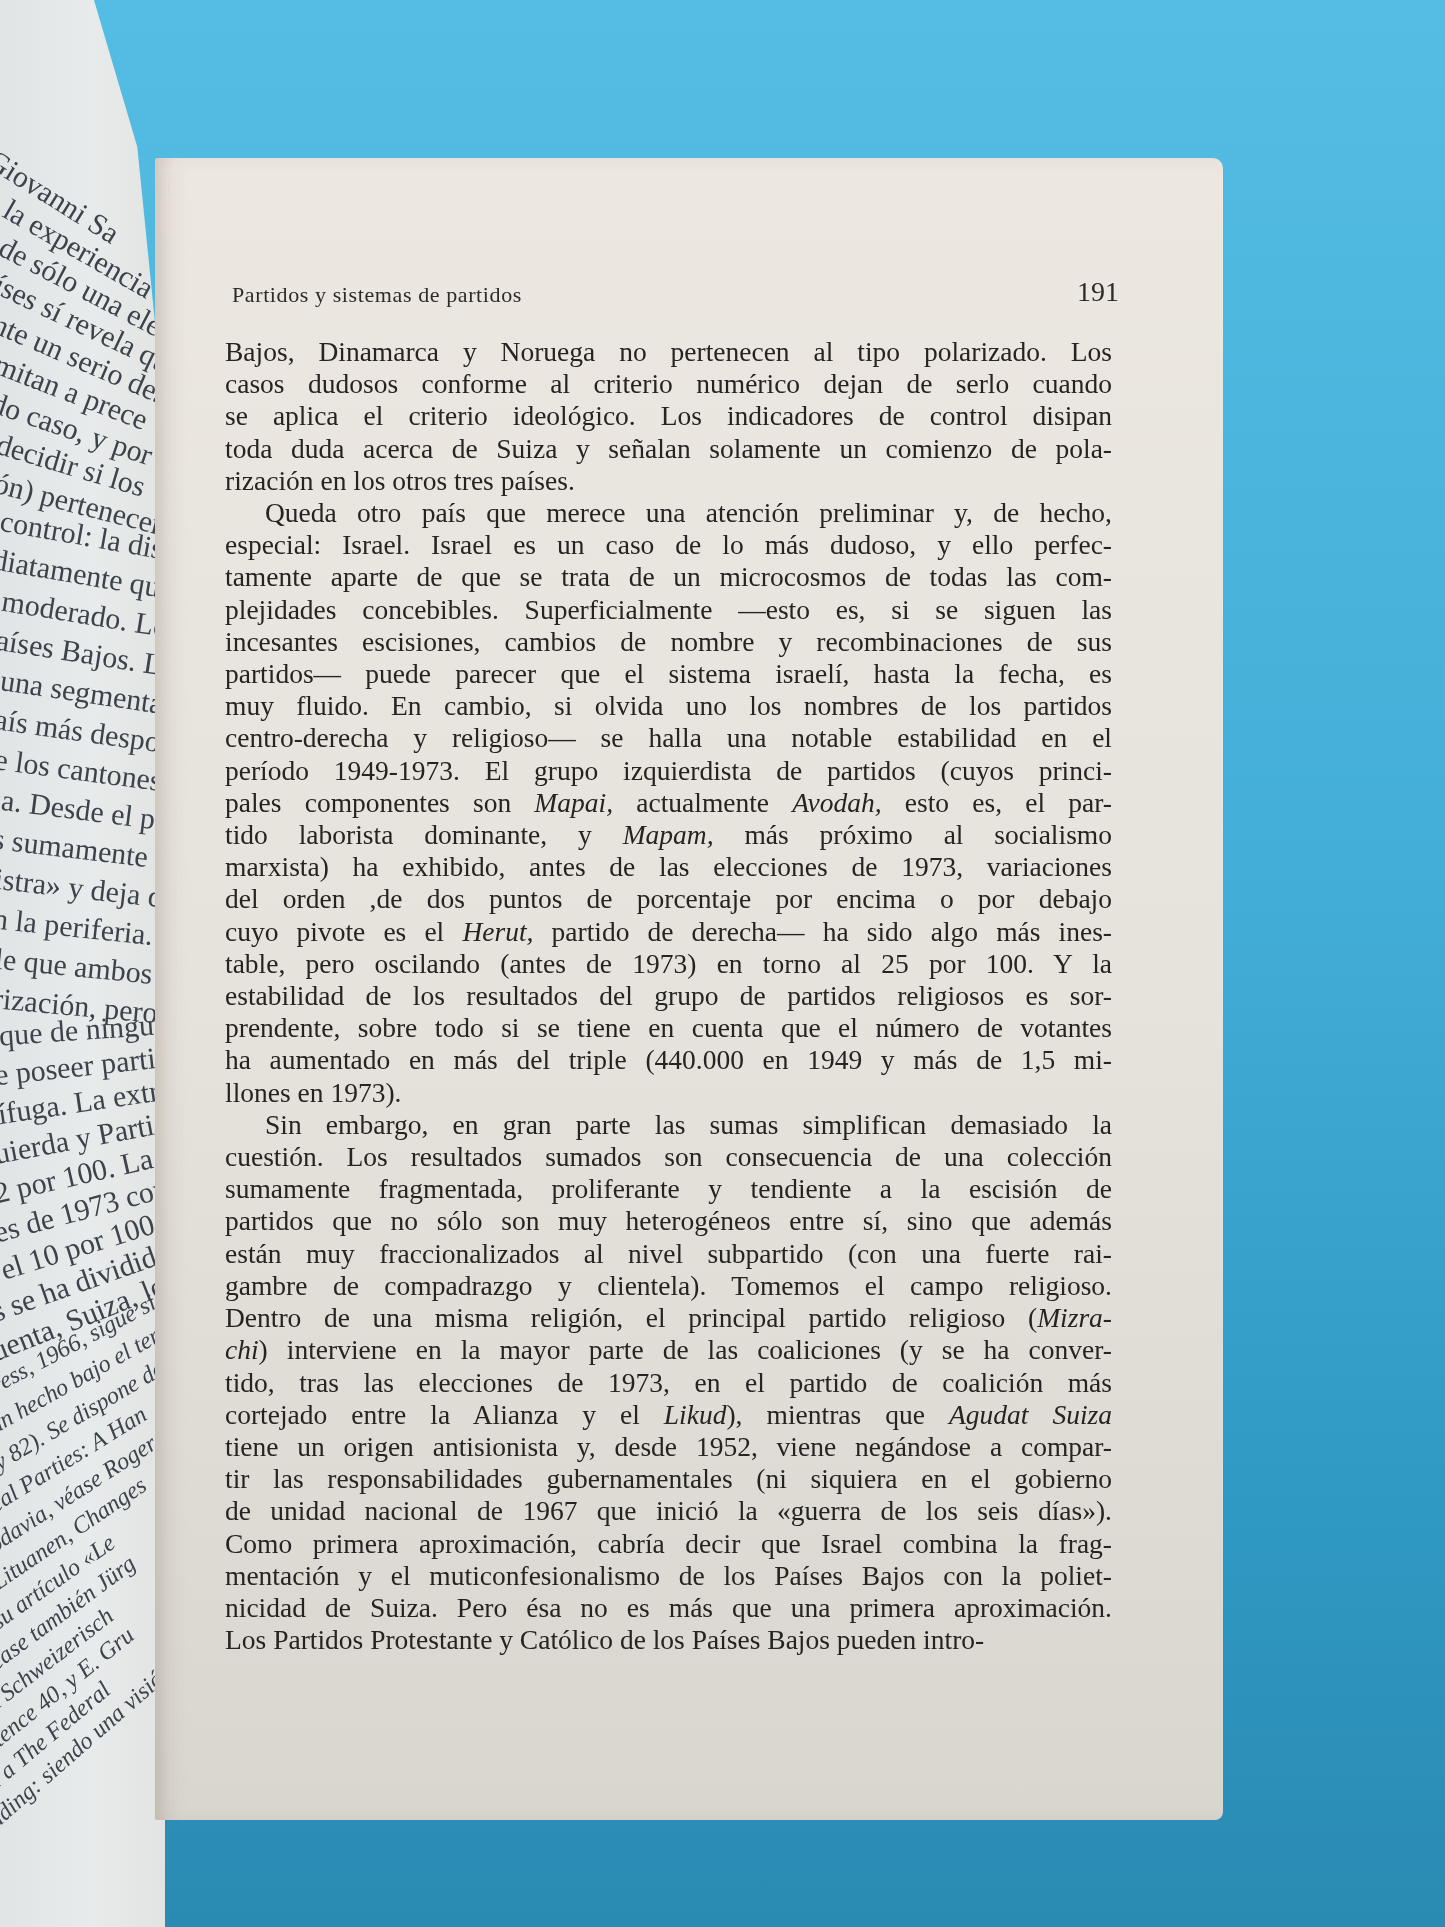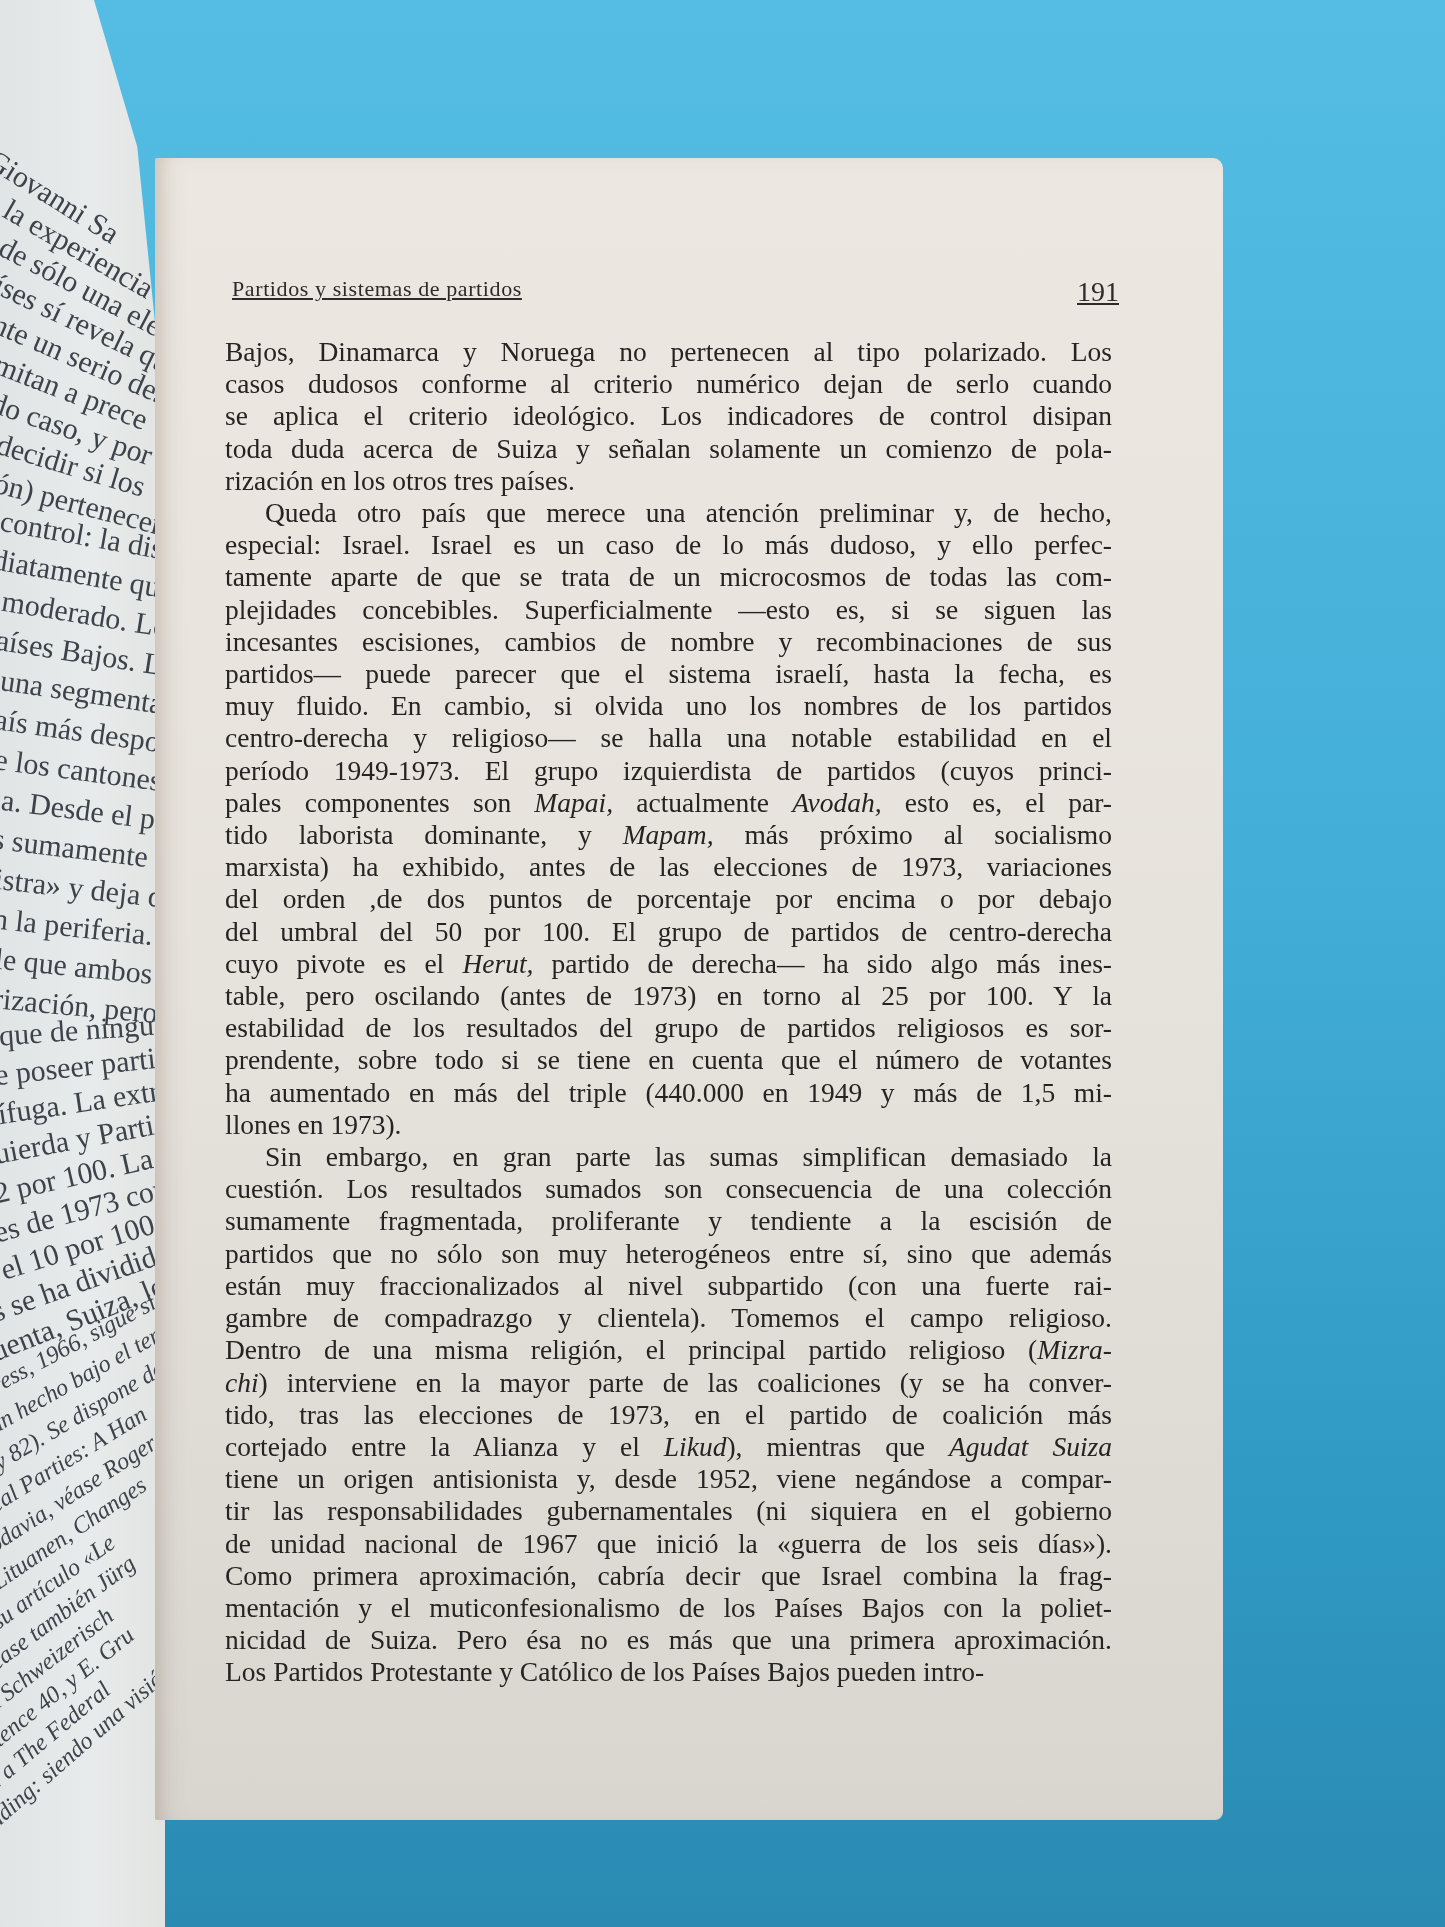--- a/index.html
+++ b/index.html
@@ -21,22 +21,22 @@
     transform-origin: left center;
   }
   .right-page {
     position: absolute; left: 155px; top: 158px; width: 1068px; height: 1662px;
     background: linear-gradient(180deg, #ece7e1 0%, #e6e2dc 50%, #d9d6d0 100%);
     border-radius: 2px 10px 8px 2px;
     box-shadow: inset 18px 0 24px -14px rgba(120,100,80,0.35);
   }
   .running-head {
     position: absolute; left: 77px; top: 118px; width: 887px;
-    display: flex; justify-content: space-between; align-items: flex-start;
-    color: #2d2b29; font-size: 22px; letter-spacing: 0.6px; text-decoration: underline;
+    display: flex; justify-content: space-between; align-items: flex-end;
+    color: #2d2b29; font-size: 22px; letter-spacing: 0.6px;
   }
   .running-head .page-number { font-size: 28px; letter-spacing: 0; }
   .body-text {
     position: absolute; left: 70px; top: 178px; width: 887px;
     color: #262422; font-size: 27.5px; line-height: 32.2px;
   }
   .body-text p { margin: 0; text-align: justify; text-align-last: left; }
   .line { display: block; text-align: justify; text-align-last: justify; }
   .line.last { text-align-last: left; }
   i { font-style: italic; }
@@ -110,21 +110,20 @@
         <span class="line">plejidades concebibles. Superficialmente —esto es, si se siguen las</span>
         <span class="line">incesantes escisiones, cambios de nombre y recombinaciones de sus</span>
         <span class="line">partidos— puede parecer que el sistema israelí, hasta la fecha, es</span>
         <span class="line">muy fluido. En cambio, si olvida uno los nombres de los partidos</span>
         <span class="line">centro-derecha y religioso— se halla una notable estabilidad en el</span>
         <span class="line">período 1949-1973. El grupo izquierdista de partidos (cuyos princi-</span>
         <span class="line">pales componentes son <i>Mapai,</i> actualmente <i>Avodah,</i> esto es, el par-</span>
         <span class="line">tido laborista dominante, y <i>Mapam,</i> más próximo al socialismo</span>
         <span class="line">marxista) ha exhibido, antes de las elecciones de 1973, variaciones</span>
         <span class="line">del orden ,de dos puntos de porcentaje por encima o por debajo</span>
-        <span class="line">del umbral del 50 por 100. El grupo de partidos de centro-derecha</span>
         <span class="line">cuyo pivote es el <i>Herut,</i> partido de derecha— ha sido algo más ines-</span>
         <span class="line">table, pero oscilando (antes de 1973) en torno al 25 por 100. Y la</span>
         <span class="line">estabilidad de los resultados del grupo de partidos religiosos es sor-</span>
         <span class="line">prendente, sobre todo si se tiene en cuenta que el número de votantes</span>
         <span class="line">ha aumentado en más del triple (440.000 en 1949 y más de 1,5 mi-</span>
         <span class="line last">llones en 1973).</span>
       </p>
       <p>
         <span class="line" style="text-indent: 40px;">Sin embargo, en gran parte las sumas simplifican demasiado la</span>
         <span class="line">cuestión. Los resultados sumados son consecuencia de una colección</span>

